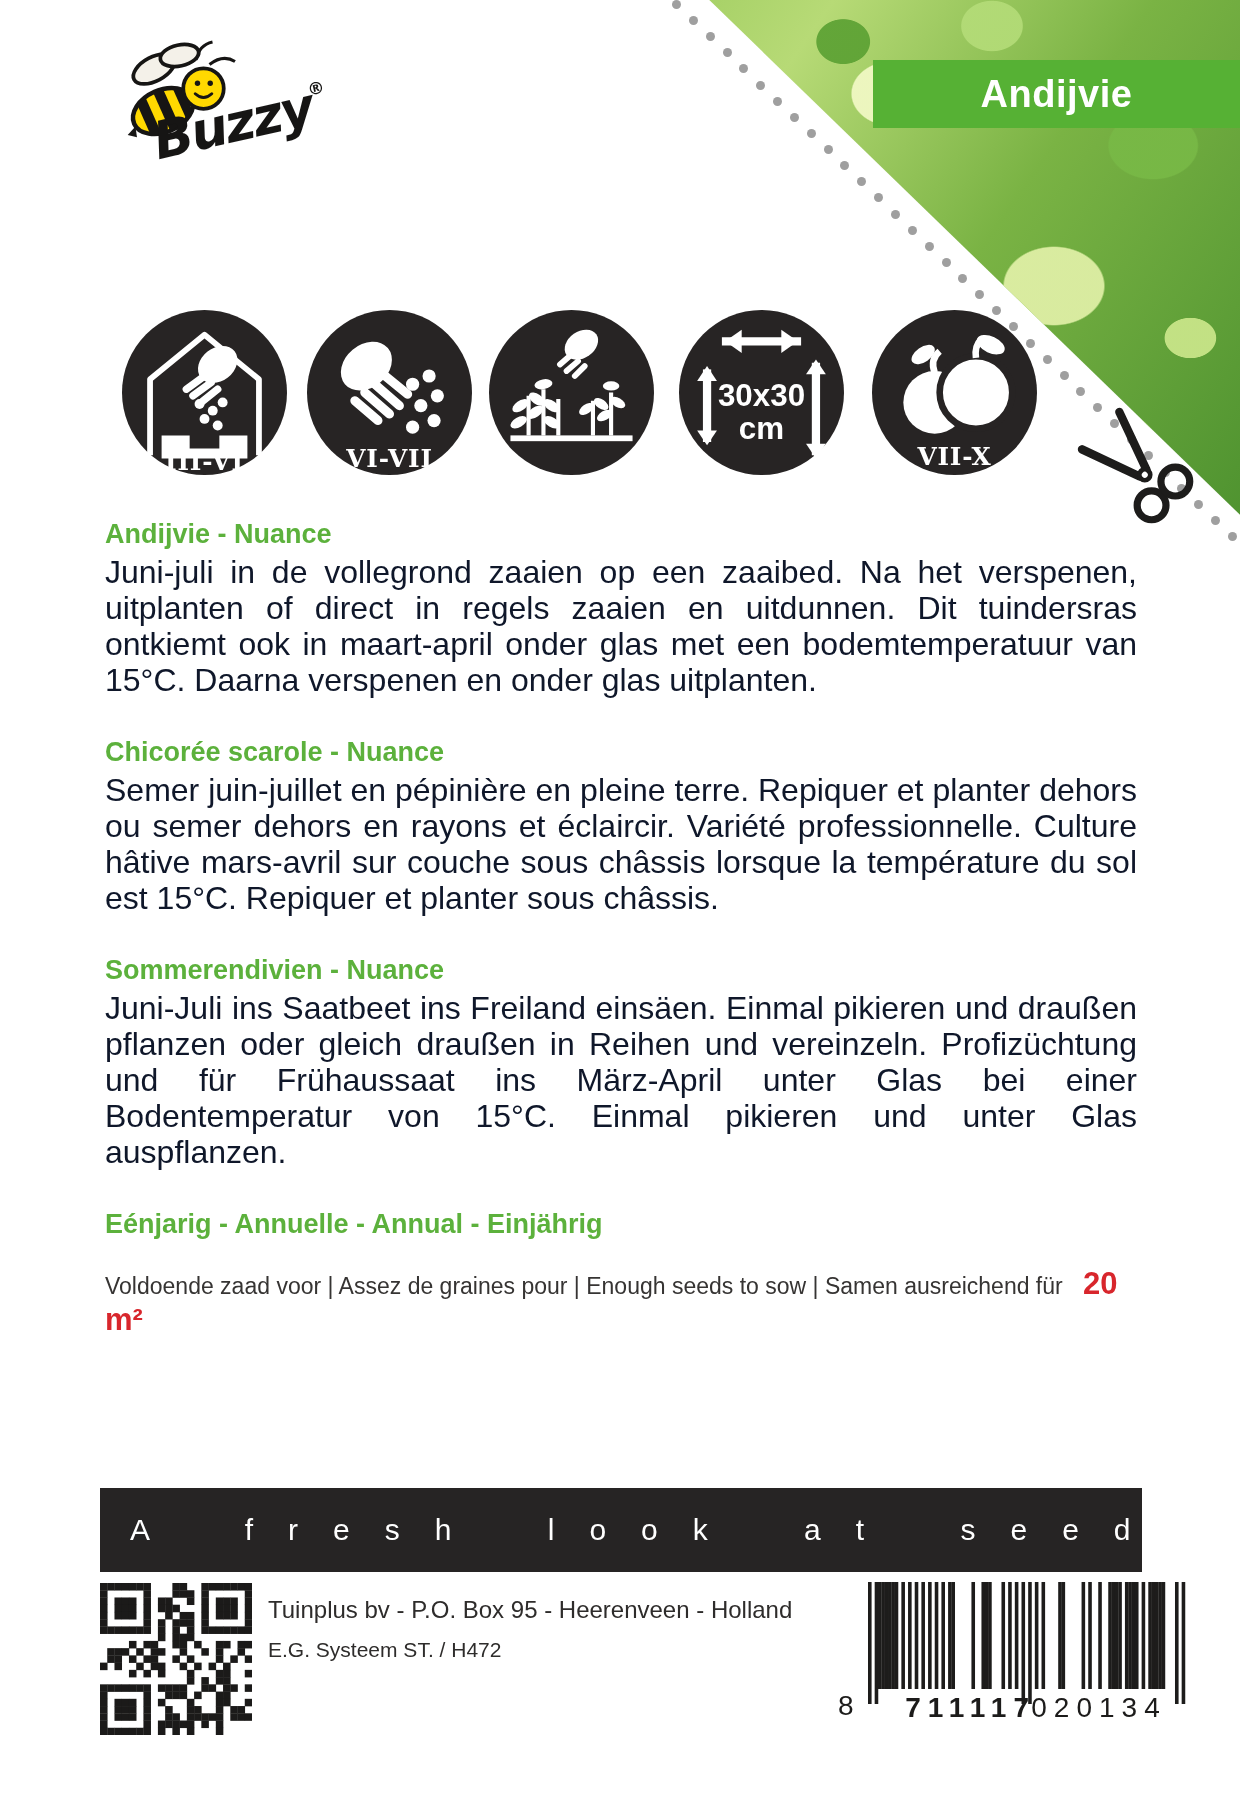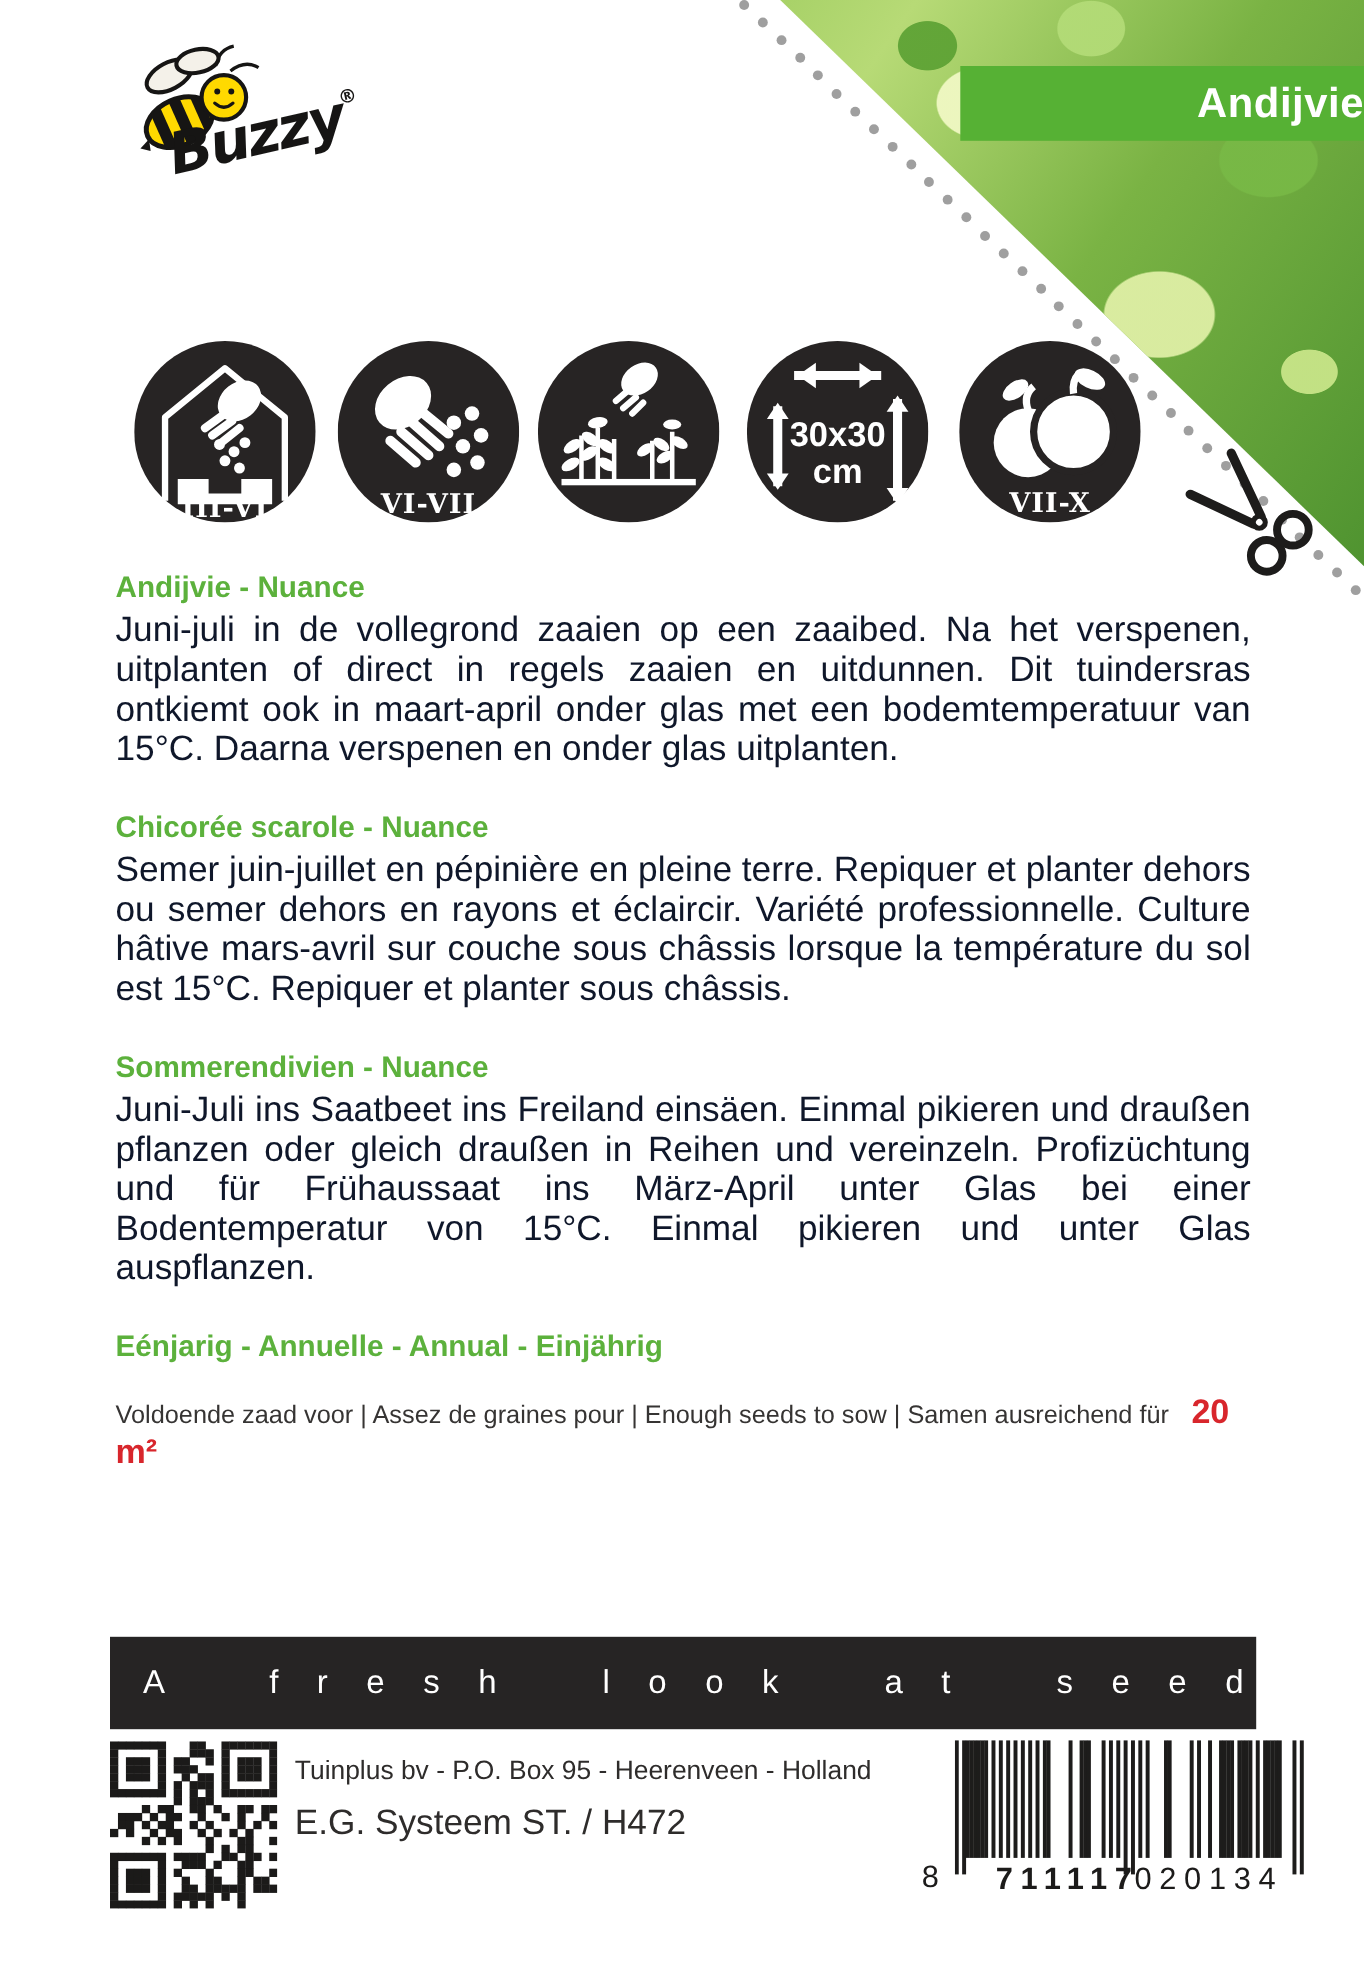--- a/index.html
+++ b/index.html
@@ -16,21 +16,21 @@
       radial-gradient(80px 60px at 93% 28%, rgba(120,185,70,.9) 0 55%, transparent 57%),
       radial-gradient(55px 42px at 78% 78%, rgba(235,245,185,.9) 0 55%, transparent 57%),
       radial-gradient(70px 52px at 90% 85%, rgba(140,198,80,.9) 0 55%, transparent 57%),
       radial-gradient(48px 40px at 68% 8%, rgba(90,160,50,.9) 0 55%, transparent 57%),
       radial-gradient(55px 45px at 80% 5%, rgba(180,220,120,.9) 0 55%, transparent 57%),
       radial-gradient(46px 36px at 96% 65%, rgba(205,232,140,.9) 0 55%, transparent 57%),
       radial-gradient(42px 34px at 60% 22%, rgba(110,175,60,.85) 0 55%, transparent 57%),
       radial-gradient(50px 40px at 73% 58%, rgba(165,210,100,.9) 0 55%, transparent 57%),
       linear-gradient(125deg,#5f9f35 0%,#8cc24e 30%,#b7da76 52%,#7ab344 72%,#4f9330 100%);}
   #crop-banner{position:absolute;left:873px;top:60px;width:367px;height:68px;
-    background:#56b134;display:flex;align-items:center;justify-content:flex-end;}
+    background:#56b134;display:flex;align-items:center;justify-content:center;}
   #crop-banner span{color:#fff;font-size:38px;font-weight:bold;letter-spacing:.5px;}
 
   .dot{position:absolute;width:9px;height:9px;border-radius:50%;background:#9f9f9f;}
 
   #scissors{position:absolute;left:1078px;top:408px;width:120px;height:120px;transform:rotate(-45deg);}
 
   
   #logo{position:absolute;left:100px;top:30px;width:250px;height:165px;}
   #logo-text{position:absolute;left:52px;top:62px;transform:rotate(-13deg);
     font-family:"DejaVu Sans",sans-serif;font-style:italic;font-weight:bold;
@@ -53,21 +53,21 @@
 
   
   #slogan-bar{position:absolute;left:100px;top:1488px;width:1042px;height:84px;background:#262424;
     display:flex;align-items:center;overflow:hidden;}
   #slogan-bar span{color:#fff;font-size:30px;padding-left:30px;white-space:nowrap;
     letter-spacing:35px;word-spacing:18px;}
 
   
   #qr{position:absolute;left:100px;top:1583px;}
   #addr1{position:absolute;left:268px;top:1596px;font-size:24px;color:#2e2c2b;}
-  #addr2{position:absolute;left:268px;top:1638px;font-size:32px;color:#2e2c2b;}
+  #addr2{position:absolute;left:268px;top:1638px;font-size:21px;color:#2e2c2b;}
   #website{position:absolute;left:256px;top:1666px;font-size:64px;font-weight:bold;
     color:#c8e4ae;letter-spacing:0px;}
   #barcode{position:absolute;left:838px;top:1582px;width:360px;height:155px;background:#fff;}
   #barcode .lead{position:absolute;left:0px;top:108px;font-size:28px;color:#1c1b1a;}
   #barcode svg{position:absolute;left:30px;top:0;}
   #barcode .grp{position:absolute;top:110px;font-size:28px;color:#1c1b1a;letter-spacing:7px;}
   #bc-g1{left:48px;width:150px;text-align:right;font-weight:bold;}
   #bc-g2{left:186px;width:150px;text-align:center;}
 </style>
 </head>

